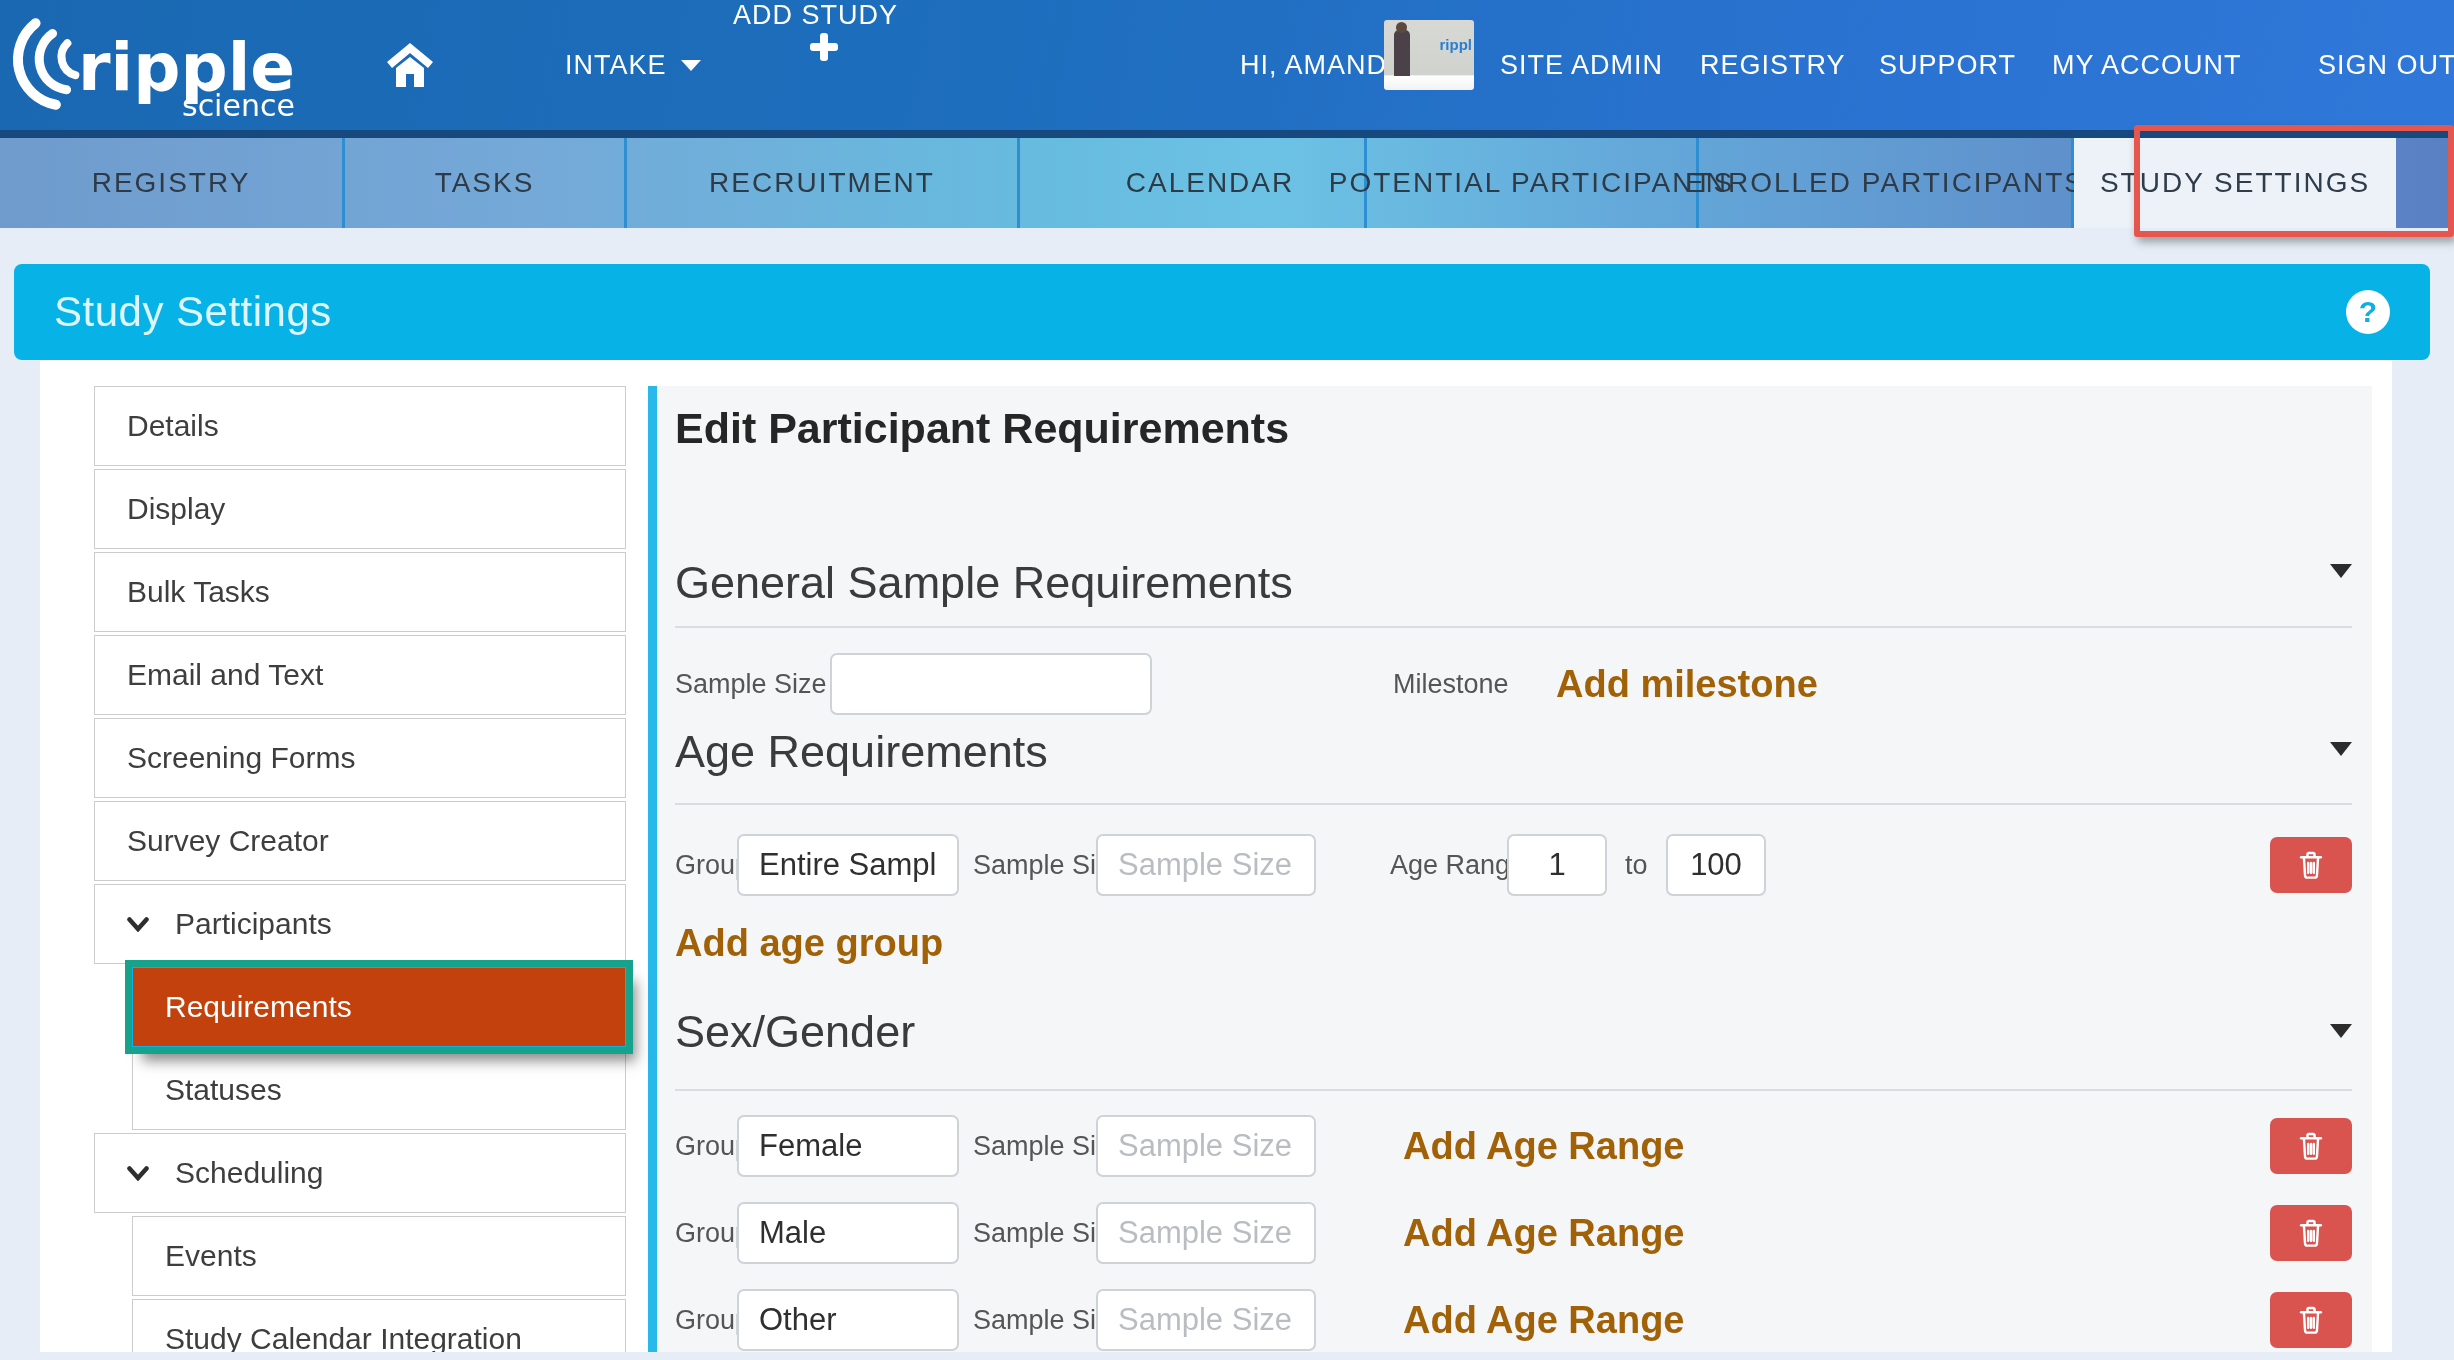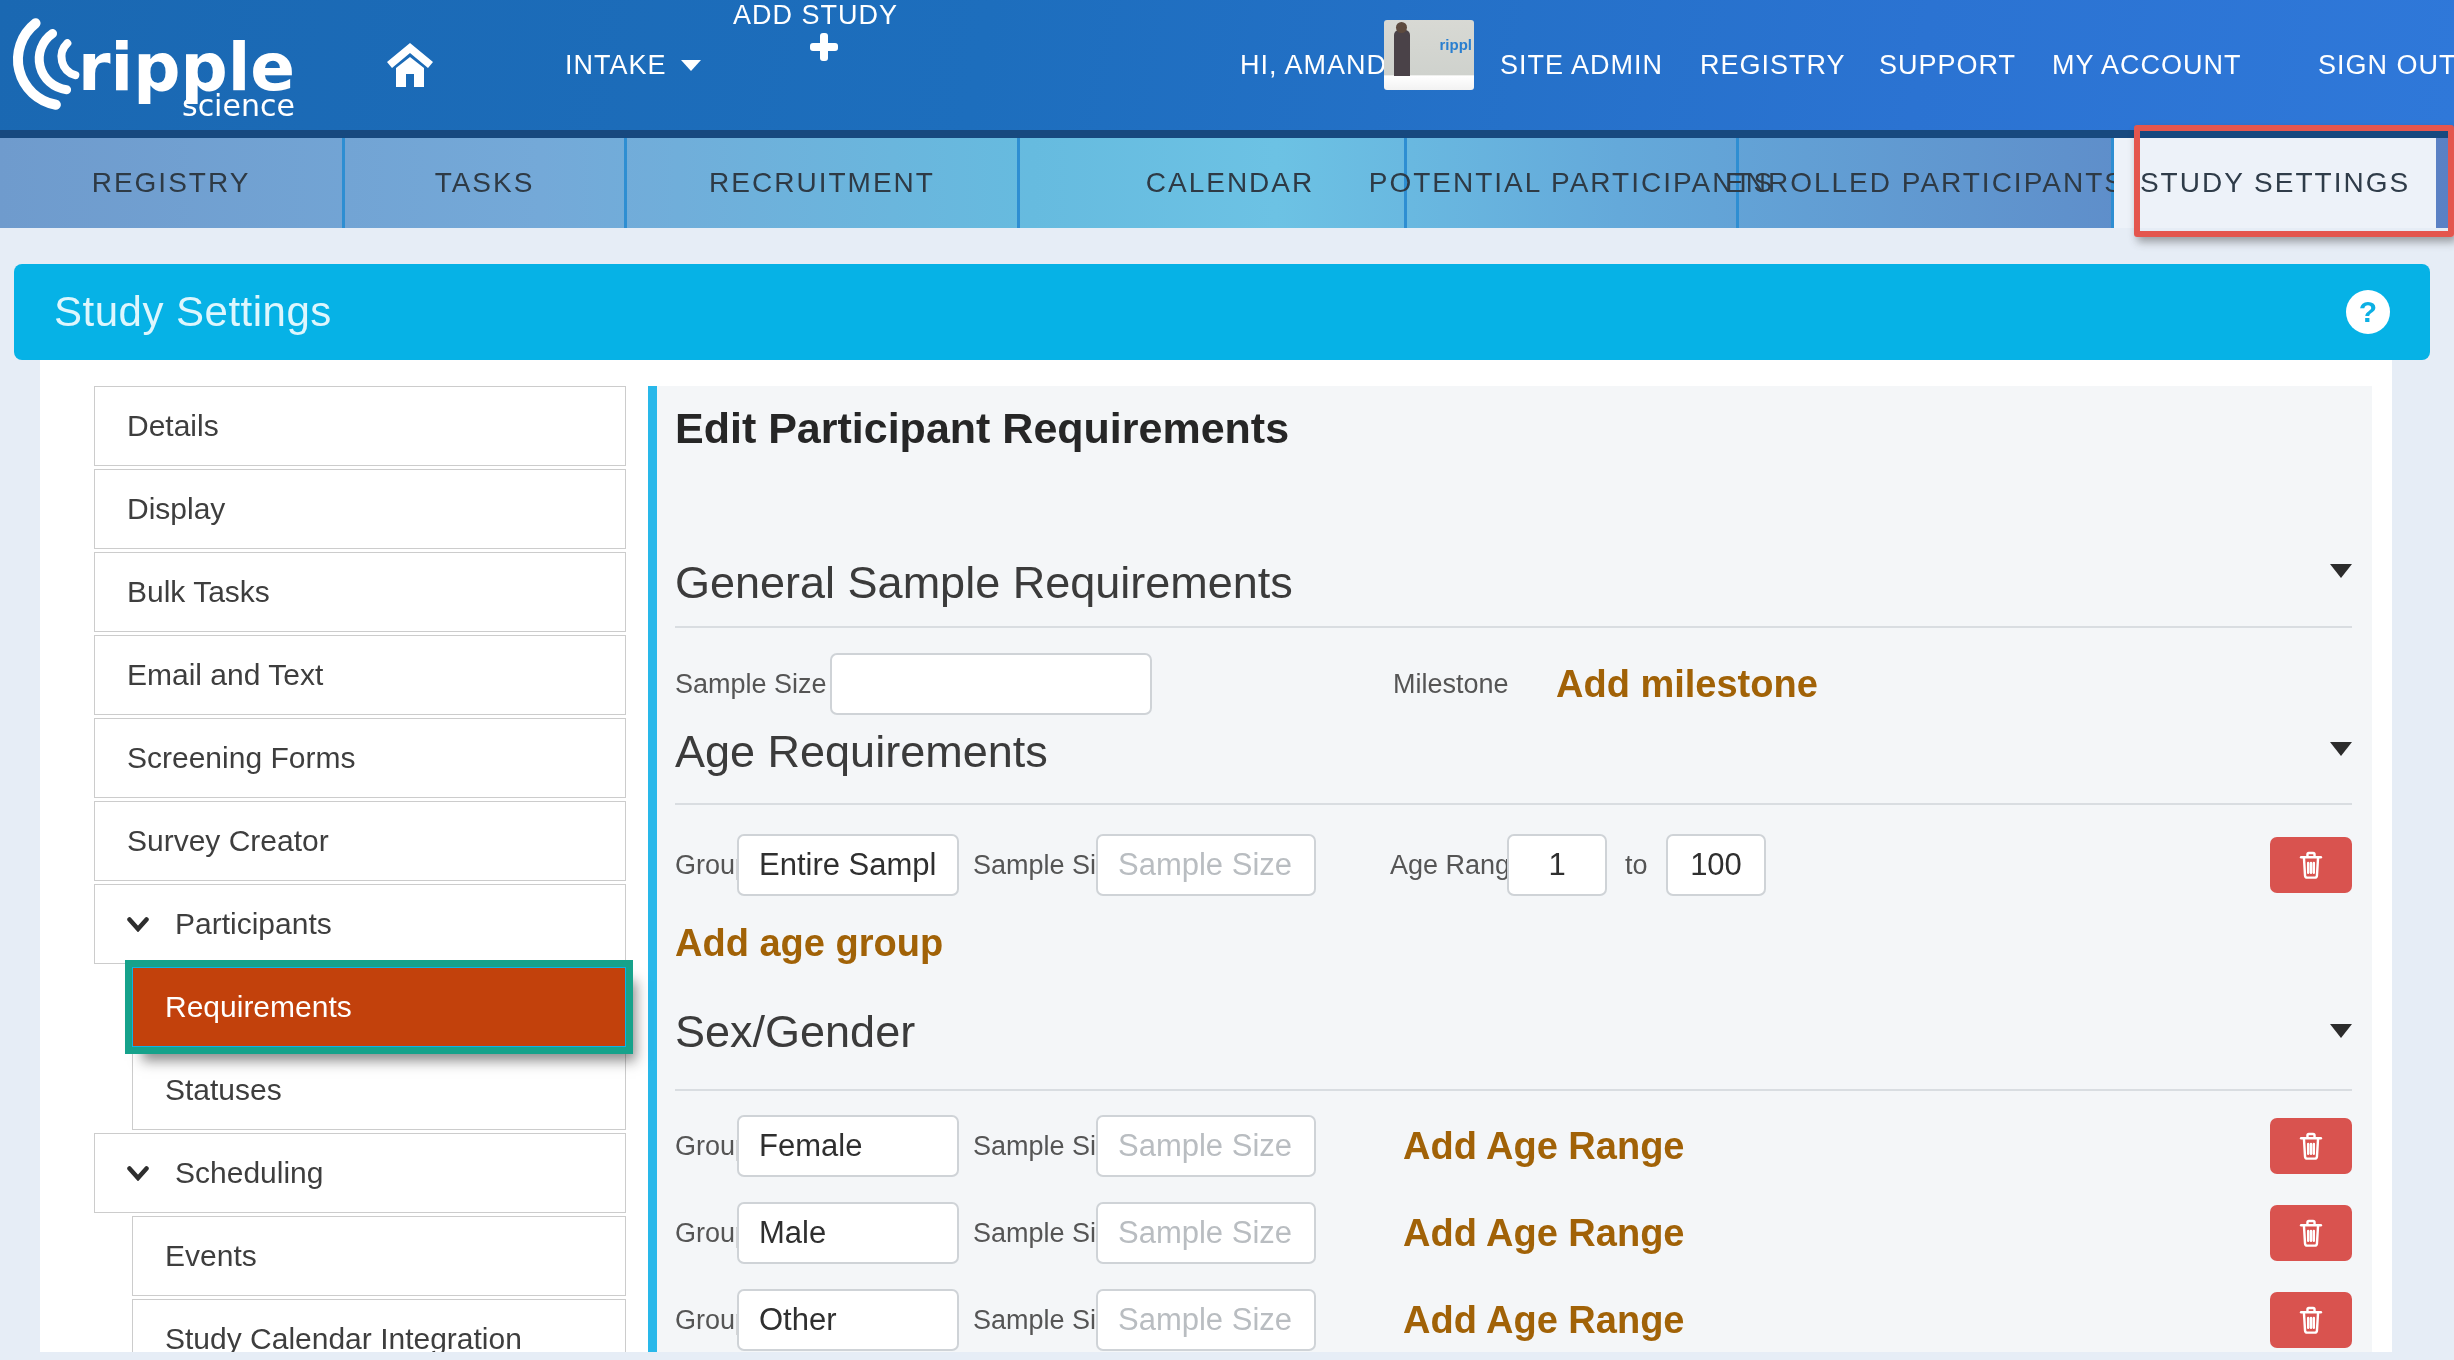--- a/index.html
+++ b/index.html
@@ -137,21 +137,21 @@
   <div class="h-item" style="left:1700px;">REGISTRY</div>
   <div class="h-item" style="left:1879px;">SUPPORT</div>
   <div class="h-item" style="left:2052px;">MY ACCOUNT</div>
   <div class="h-item" style="left:2280px;margin-left:38px;">SIGN OUT</div>
 </div>
 
 <div class="tabbar">
   <div class="tab" style="width:345px;">REGISTRY</div>
   <div class="tab" style="width:282px;">TASKS</div>
   <div class="tab" style="width:393px;">RECRUITMENT</div>
-  <div class="tab" style="width:387px;padding-left:36px;">CALENDAR</div>
+  <div class="tab" style="width:347px;padding-left:36px;">CALENDAR</div>
   <div class="tab" style="width:332px;">POTENTIAL PARTICIPANTS</div>
   <div class="tab" style="width:375px;">ENROLLED PARTICIPANTS</div>
   <div class="tab" style="width:322px;">STUDY SETTINGS</div>
 </div>
 <div class="annotation-red"></div>
 
 <div class="titlebar">
   <span class="title">Study Settings</span>
   <div class="help">
     <span>?</span>

